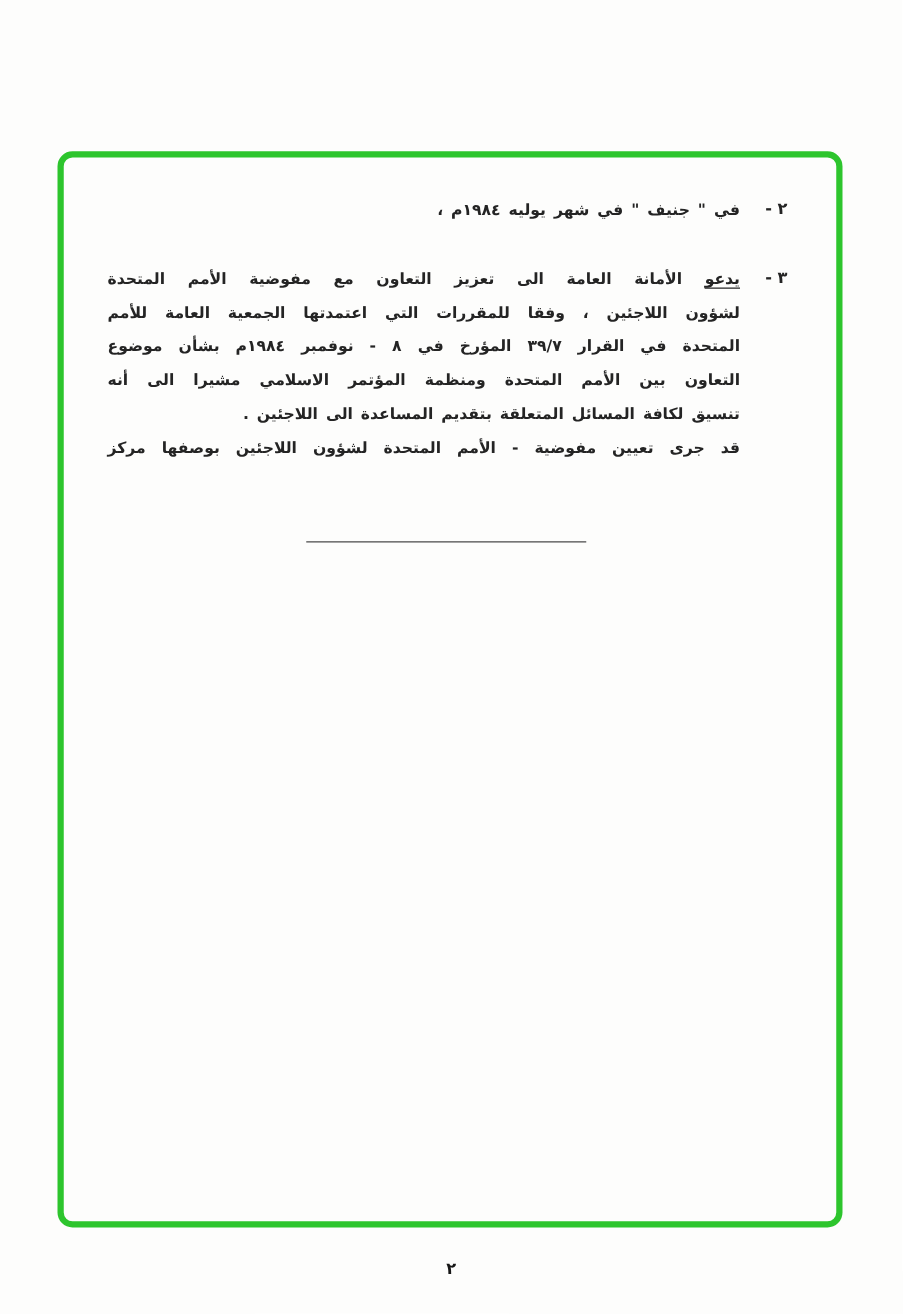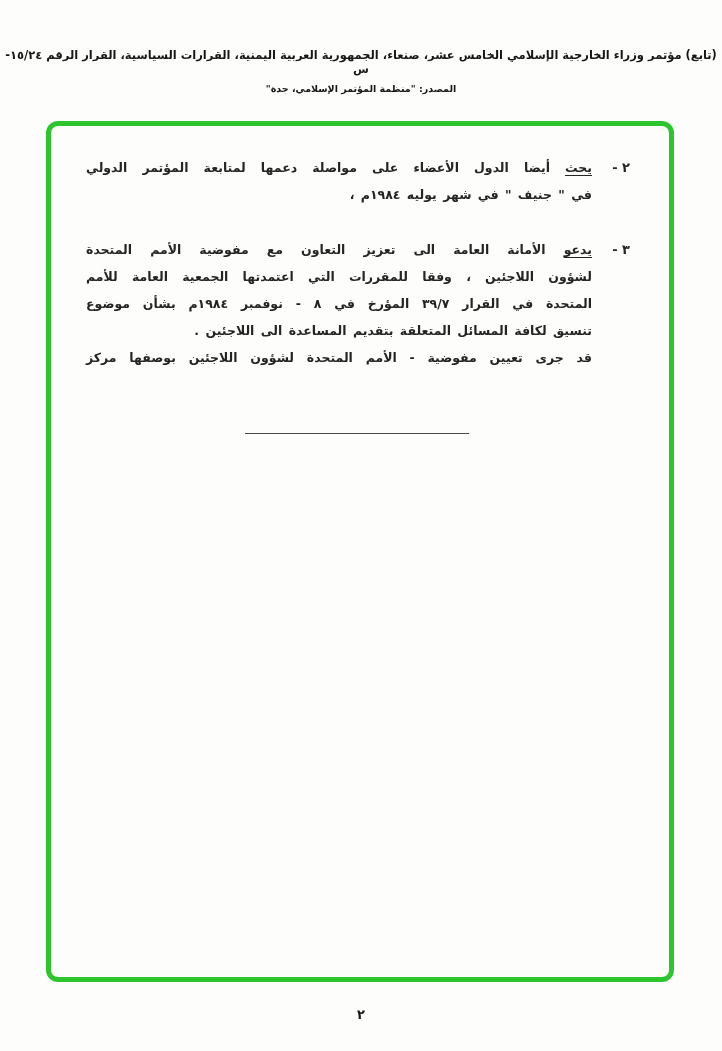--- a/index.html
+++ b/index.html
@@ -107,49 +107,42 @@
     font-size: 13px;
     font-weight: bold;
     color: #161616;
   }
 </style>
 </head>
 <body>
 
 <div class="page">
 
-  <div class="doc-header">
-    <div class="line1">(تابع) مؤتمر وزراء الخارجية الإسلامي الخامس عشر، صنعاء، الجمهورية العربية اليمنية، القرارات السياسية، القرار الرقم ١٥/٢٤-س</div>
-    <div class="line2">المصدر: "منظمة المؤتمر الإسلامي، جدة"</div>
-  </div>
 
   <div class="highlight-box"></div>
 
   <div class="content">
 
     <div class="item">
       <div class="num">٢ -</div>
       <div class="text">
-        <div class="line">
-          <span class="lead">يحث</span>
-          <span>أيضا الدول الأعضاء على مواصلة دعمها لمتابعة المؤتمر الدولي</span>
-        </div>
         <div class="line last">في " جنيف " في شهر يوليه ١٩٨٤م ،</div>
       </div>
     </div>
 
     <div class="item">
       <div class="num">٣ -</div>
       <div class="text">
         <div class="line">
           <span class="lead">يدعو</span>
           <span>الأمانة العامة الى تعزيز التعاون مع مفوضية الأمم المتحدة</span>
         </div>
         <div class="line">لشؤون اللاجئين ، وفقا للمقررات التي اعتمدتها الجمعية العامة للأمم</div>
         <div class="line">المتحدة في القرار ٣٩/٧ المؤرخ في ٨ - نوفمبر ١٩٨٤م بشأن موضوع</div>
+        <div class="line">التعاون بين الأمم المتحدة ومنظمة المؤتمر الاسلامي مشيرا الى أنه</div>
         <div class="line last">تنسيق لكافة المسائل المتعلقة بتقديم المساعدة الى اللاجئين .</div>
         <div class="line">قد جرى تعيين مفوضية - الأمم المتحدة لشؤون اللاجئين بوصفها مركز</div>
       </div>
     </div>
 
     <hr class="divider">
 
   </div>
 
   <div class="doc-footer">

